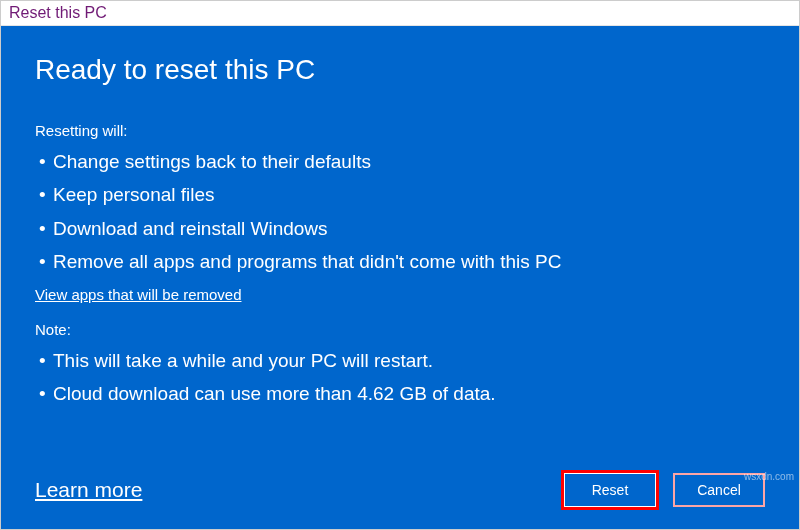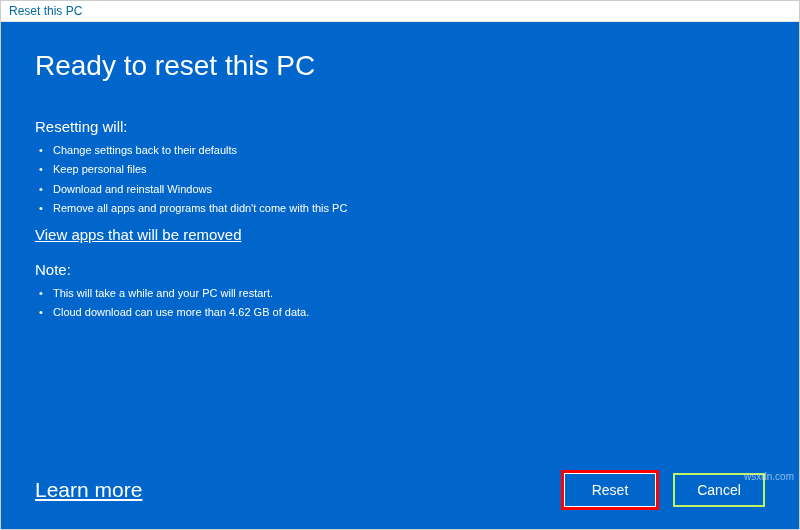--- a/index.html
+++ b/index.html
@@ -17,22 +17,22 @@
     .window {
       width: 100%;
       height: 100%;
       display: flex;
       flex-direction: column;
       border: 1px solid #ccc;
     }
     .titlebar {
       background: #ffffff;
       padding: 3px 8px;
-      font-size: 12px;
-      color: #0369a1;
+      font-size: 16px;
+      color: #701a75;
       border-bottom: 1px solid #e5e5e5;
       flex-shrink: 0;
     }
     .content {
       background: #0066cc;
       color: #ffffff;
       flex: 1;
       padding: 28px 34px 22px 34px;
       display: flex;
       flex-direction: column;
@@ -45,21 +45,21 @@
     }
     .section-label {
       font-size: 15px;
       margin-bottom: 6px;
     }
     .bullet-list {
       list-style: none;
       margin-bottom: 8px;
     }
     .bullet-list li {
-      font-size: 11px;
+      font-size: 19px;
       line-height: 1.75;
       padding-left: 18px;
       position: relative;
     }
     .bullet-list li::before {
       content: "•";
       position: absolute;
       left: 4px;
     }
     .link {
@@ -98,21 +98,21 @@
       cursor: pointer;
       display: flex;
       align-items: center;
       justify-content: center;
     }
     .btn-highlight {
       outline: 3px solid #ff0000;
       outline-offset: 0px;
     }
     .btn-focus {
-      border: 2px solid #bef264;
+      border: 2px solid #fca5a5;
     }
     .watermark {
       position: absolute;
       right: 6px;
       bottom: 48px;
       font-size: 10px;
       color: rgba(255,255,255,0.55);
       font-weight: 300;
     }
   </style>

